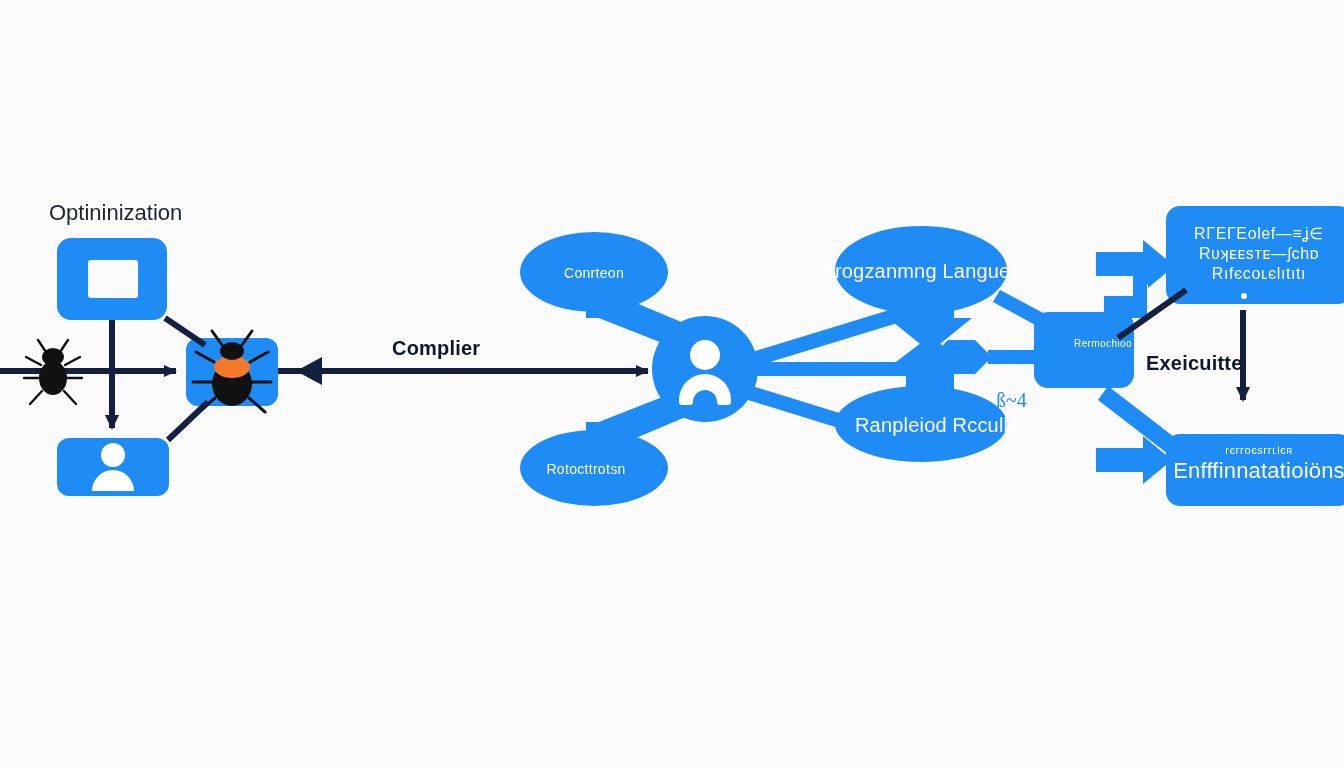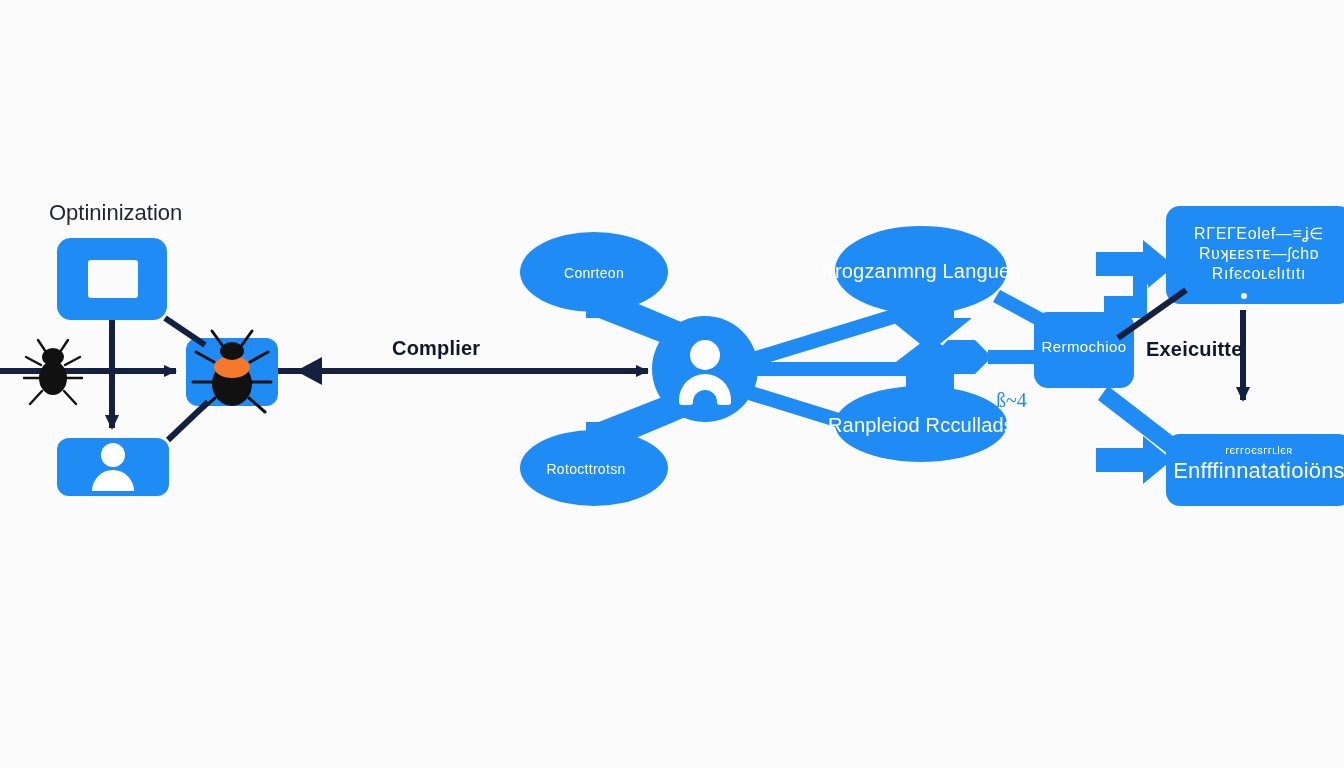--- a/index.html
+++ b/index.html
@@ -41,21 +41,21 @@
   
   .lbl-white {
     color: #ffffff;
     text-align: center;
     font-weight: 400;
   }
   .t-small { font-size: 14px; letter-spacing: 0.3px; }
   .t-med   { font-size: 20px; letter-spacing: 0.2px; }
   .t-box   { font-size: 16px; line-height: 20px; letter-spacing: 0.6px; }
   .t-big   { font-size: 22px; letter-spacing: 0.2px; }
-  .t-tiny  { font-size: 15px; letter-spacing: 0.4px; }
+  .t-tiny  { font-size: 10px; letter-spacing: 0.4px; padding-left: 19px; }
   .blurry { filter: blur(0.35px); }
   .blurry2 { filter: blur(0.6px); }
   .beta {
     position: absolute;
     color: #1f8bf5;
     font-size: 20px;
     font-weight: 400;
     font-family: "Liberation Serif", serif;
   }
 </style>
@@ -183,31 +183,31 @@
       <path d="M42,391 L30,404"></path>
       <path d="M64,391 L76,404"></path>
     </g>
   </g>
 </svg>
 
 <div class="lbl lbl-optim" style="left:49px; top:200px;">Optininization</div>
 
 <div class="lbl lbl-dark" style="left:392px; top:337px;">Complier</div>
 
-<div class="lbl lbl-dark" style="left:1146px; top:338px;">Exeicuitte</div>
+<div class="lbl lbl-dark" style="left:1146px; top:352px;">Exeicuitte</div>
 
 <div class="beta blurry" style="left:996px; top:389px;">ß~4</div>
 
 <div class="lbl lbl-white t-small blurry2" style="left:544px; top:265px; width:100px;">Conrteon</div>
 
 <div class="lbl lbl-white t-small blurry2" style="left:526px; top:461px; width:120px;">Rotocttrotsn</div>
 
 <div class="lbl lbl-white t-med blurry" style="left:821px; top:260px; width:200px;">Progzanmng Langues</div>
 
-<div class="lbl lbl-white t-med blurry" style="left:821px; top:414px; width:200px;">Ranpleiod Rccullads</div>
+<div class="lbl lbl-white t-med blurry" style="left:848px; top:414px; width:200px;">Ranpleiod Rccullads</div>
 
 <div class="lbl lbl-white t-tiny blurry2" style="left:1034px; top:338px; width:100px;">Rermochioo</div>
 
 <div style="position:absolute; left:1166px; top:224px; width:186px;">
   <div class="lbl-white t-box blurry" style="position:relative; text-align:center;">RΓΕΓΕоlef—≡ʝ∈</div>
   <div class="lbl-white t-box blurry" style="position:relative; text-align:center;">Rᴜʞᴇᴇsᴛᴇ—ʃchᴅ</div>
   <div class="lbl-white t-box blurry" style="position:relative; text-align:center;">Rıfєcᴏʟєlıtıtı</div>
 </div>
 
 <div style="position:absolute; left:1166px; top:444px; width:186px;">

